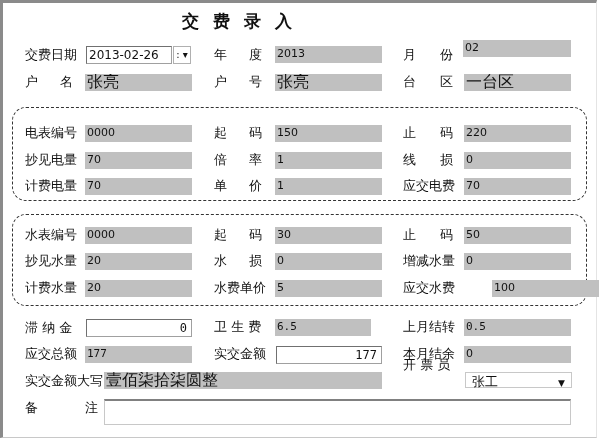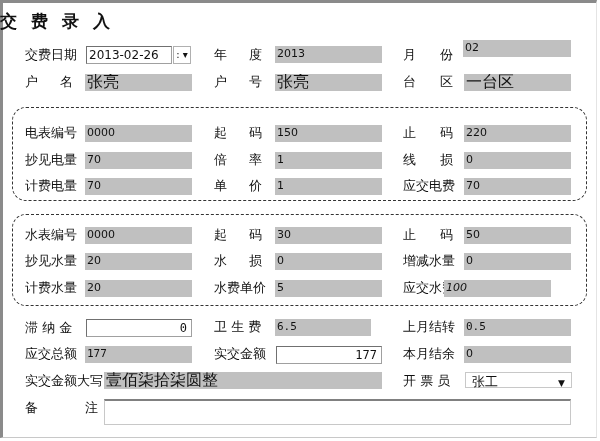--- a/index.html
+++ b/index.html
@@ -1,18 +1,18 @@
 <!DOCTYPE html>
 <html><head>
 <meta charset="utf-8">
 <style>
   html, body { margin:0; padding:0; }
   body { width:600px; height:441px; background:#fff; font-family:"DejaVu Sans", sans-serif; position:relative; overflow:hidden; }
   .frame { position:absolute; left:0; top:0; width:597px; height:438px; border-top:3px solid #8a8a8a; border-left:3px solid #8a8a8a; border-bottom:1px solid #c8c8c8; border-right:1px solid #e4e4e4; box-sizing:border-box; }
-  .title { position:absolute; left:0; width:488px; top:10px; font-size:17px; font-weight:bold; letter-spacing:14px; color:#111; }
+  .title { position:absolute; left:0; width:488px; top:10px; text-align:center; font-size:17px; font-weight:bold; letter-spacing:14px; color:#111; }
   .lbl { position:absolute; font-size:13px; color:#111; line-height:18px; white-space:nowrap; }
   .lbl.sp { display:flex; justify-content:space-between; }
   .fld { position:absolute; background:#c0c0c0; height:17px; font-size:11px; line-height:15px; color:#111; padding-left:2px; box-sizing:border-box; white-space:nowrap; overflow:hidden; }
   .fld.big { font-size:16px; line-height:16px; }
   .inp { position:absolute; background:#fff; border:1px solid #a0a0a0; border-top-color:#707070; border-left-color:#707070; height:18px; font-size:12px; line-height:16px; box-sizing:border-box; padding:0 4px; color:#111; font-family:"DejaVu Sans Mono", monospace; }
   .inp.r { text-align:right; }
   .grp { position:absolute; border:1.5px dashed #333; border-radius:14px; box-sizing:border-box; }
   .dd-btn { position:absolute; background:#fff; border:1px solid #b0b0b0; height:18px; box-sizing:border-box; font-size:10px; line-height:16px; text-align:center; color:#111; }
   .combo { position:absolute; background:#fff; border:1px solid #c8c8c8; height:16px; box-sizing:border-box; font-size:13px; line-height:18px; padding-left:6px; color:#111; }
   .combo .arr { position:absolute; right:6px; top:1px; font-size:9px; }
@@ -119,39 +119,39 @@
   </div>
 <div class="fld" style="left:275px;top:253px;width:107px;">0</div>
 <div class="lbl" style="left:403px;top:252px;">增减水量</div>
 <div class="fld" style="left:464px;top:253px;width:107px;">0</div>
 
 <div class="lbl" style="left:25px;top:279px;">计费水量</div>
 <div class="fld" style="left:85px;top:280px;width:107px;">20</div>
 <div class="lbl" style="left:214px;top:279px;">水费单价</div>
 <div class="fld" style="left:275px;top:280px;width:107px;">5</div>
 <div class="lbl" style="left:403px;top:279px;">应交水费</div>
-<div class="fld" style="left:444px;top:280px;width:107px;font-style:italic;">100</div>
+<div class="fld" style="left:492px;top:280px;width:107px;">100</div>
 
 <div class="lbl" style="left:25px;top:319px;">滞 纳 金</div>
 <div class="inp r" style="left:86px;top:319px;width:106px;">0</div>
 <div class="lbl" style="left:214px;top:318px;">卫 生 费</div>
 <div class="fld" style="left:275px;top:319px;width:96px;font-family:'DejaVu Sans Mono',monospace;">6.5</div>
 <div class="lbl" style="left:403px;top:318px;">上月结转</div>
 <div class="fld" style="left:464px;top:319px;width:107px;font-family:'DejaVu Sans Mono',monospace;">0.5</div>
 
 <div class="lbl" style="left:25px;top:345px;">应交总额</div>
 <div class="fld" style="left:85px;top:346px;width:107px;font-family:'DejaVu Sans Mono',monospace;">177</div>
 <div class="lbl" style="left:214px;top:345px;">实交金额</div>
 <div class="inp r" style="left:276px;top:346px;width:106px;">177</div>
 <div class="lbl" style="left:403px;top:345px;">本月结余</div>
 <div class="fld" style="left:464px;top:346px;width:107px;">0</div>
 
 <div class="lbl" style="left:25px;top:372px;">实交金额大写</div>
 <div class="fld big" style="left:104px;top:372px;width:278px;">壹佰柒拾柒圆整</div>
-<div class="lbl" style="left:403px;top:372px;">开 票 员</div>
+<div class="lbl" style="left:403px;top:356px;">开 票 员</div>
 <div class="combo" style="left:465px;top:372px;width:107px;">
   <span>张工</span>
   <span class="arr">▼</span>
 </div>
 
 <div class="lbl sp" style="left:25px;top:399px;width:73px;">
     <span>备</span>
     <span>注</span>
   </div>
 <div class="note" style="left:104px;top:399px;width:467px;height:26px;"></div>

